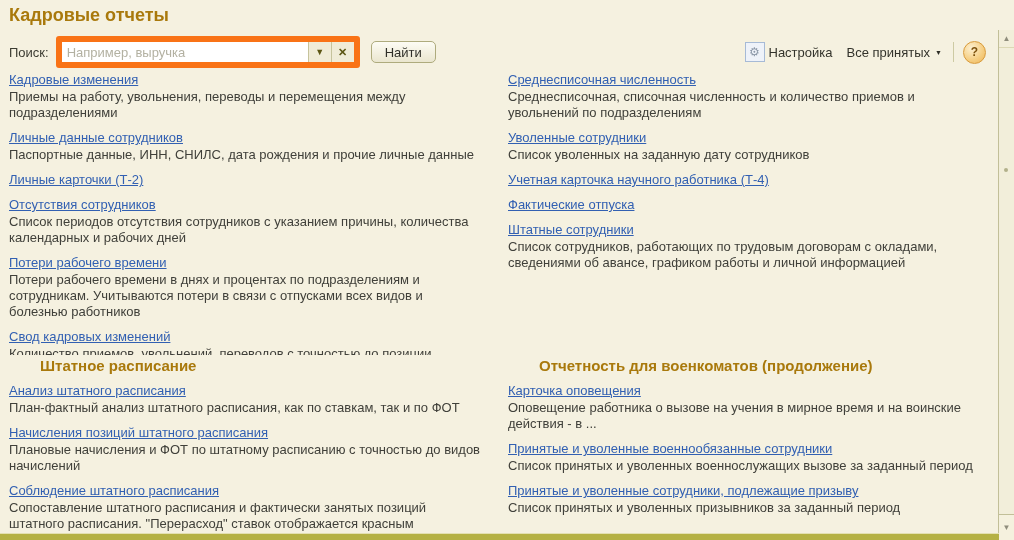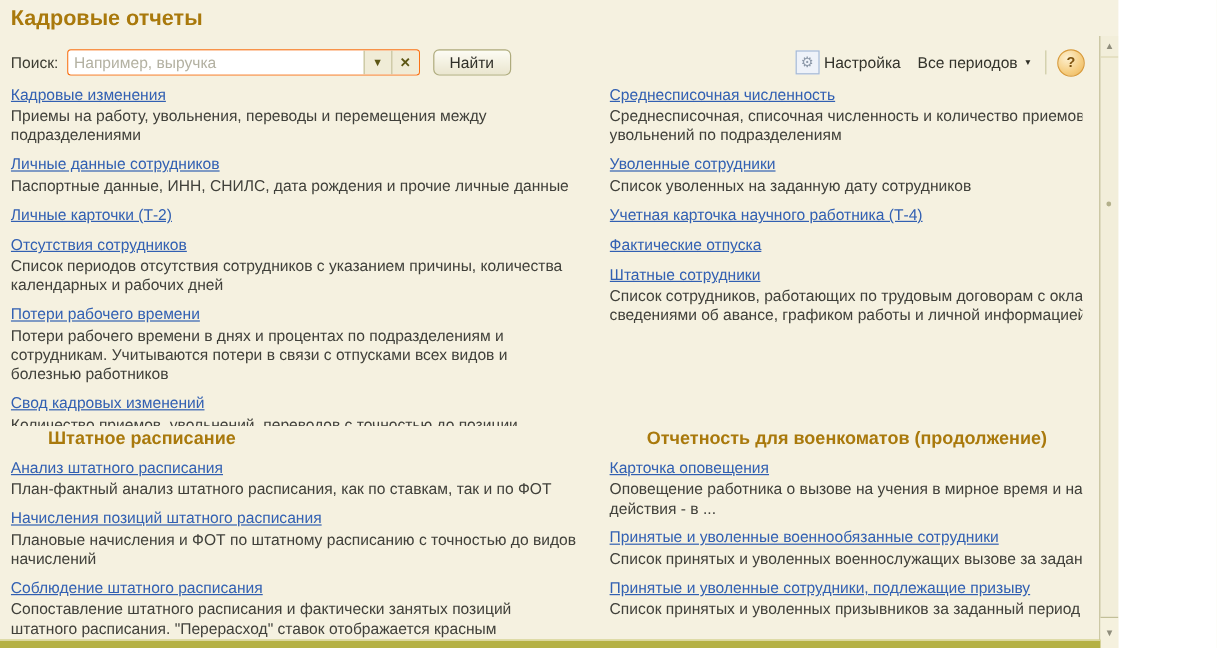--- a/index.html
+++ b/index.html
@@ -1,32 +1,32 @@
 <!DOCTYPE html>
 <html><head>
 <meta charset="utf-8">
 <style>
   html,body{margin:0;padding:0;}
   .window{
-    position:relative;width:932px;height:540px;overflow:hidden;
+    position:relative;width:1014px;height:540px;overflow:hidden;
     background:#f5f1e0;font-family:"Liberation Sans",sans-serif;
   }
   .page-title{
     position:absolute;left:9px;top:5px;
     font-size:18px;font-weight:bold;color:#a9790c;
   }
   
   .toolbar{
     position:absolute;left:9px;top:40px;right:28px;height:24px;
     display:flex;align-items:center;
   }
   .search-label{font-size:13px;color:#3c3c32;margin-right:7px;}
   .search-combo{
     display:flex;align-items:stretch;height:20px;width:292px;
-    border:1px solid #f97316;border-radius:3px;background:#fff;overflow:hidden;
+    border:6px solid #f97316;border-radius:3px;background:#fff;overflow:hidden;
   }
   .search-input{
     flex:1;border:none;outline:none;padding:0 5px;font-size:13px;color:#333;
     font-family:"Liberation Sans",sans-serif;background:#fff;
   }
   .search-input::placeholder{color:#b3b1a2;}
   .combo-btn,.clear-btn{
     width:22px;display:flex;align-items:center;justify-content:center;
     background:#f0ecd7;border-left:1px solid #c6c39c;cursor:pointer;
     color:#5c5614;font-size:9px;
@@ -116,21 +116,21 @@
     <button class="find-btn">Найти</button>
 
     <div class="toolbar-right">
       <div class="settings-btn">
         <span class="gear-box">
           <span>⚙</span>
         </span>
         <span class="tb-label">Настройка</span>
       </div>
       <div class="all-actions">
-        <span class="tb-label">Все периодов</span>
+        <span class="tb-label">Все принятых</span>
         <span class="menu-arrow">▼</span>
       </div>
       <div class="tb-sep"></div>
       <div class="help-btn">
         <span>?</span>
       </div>
     </div>
   </div>
 
   <div class="content">

